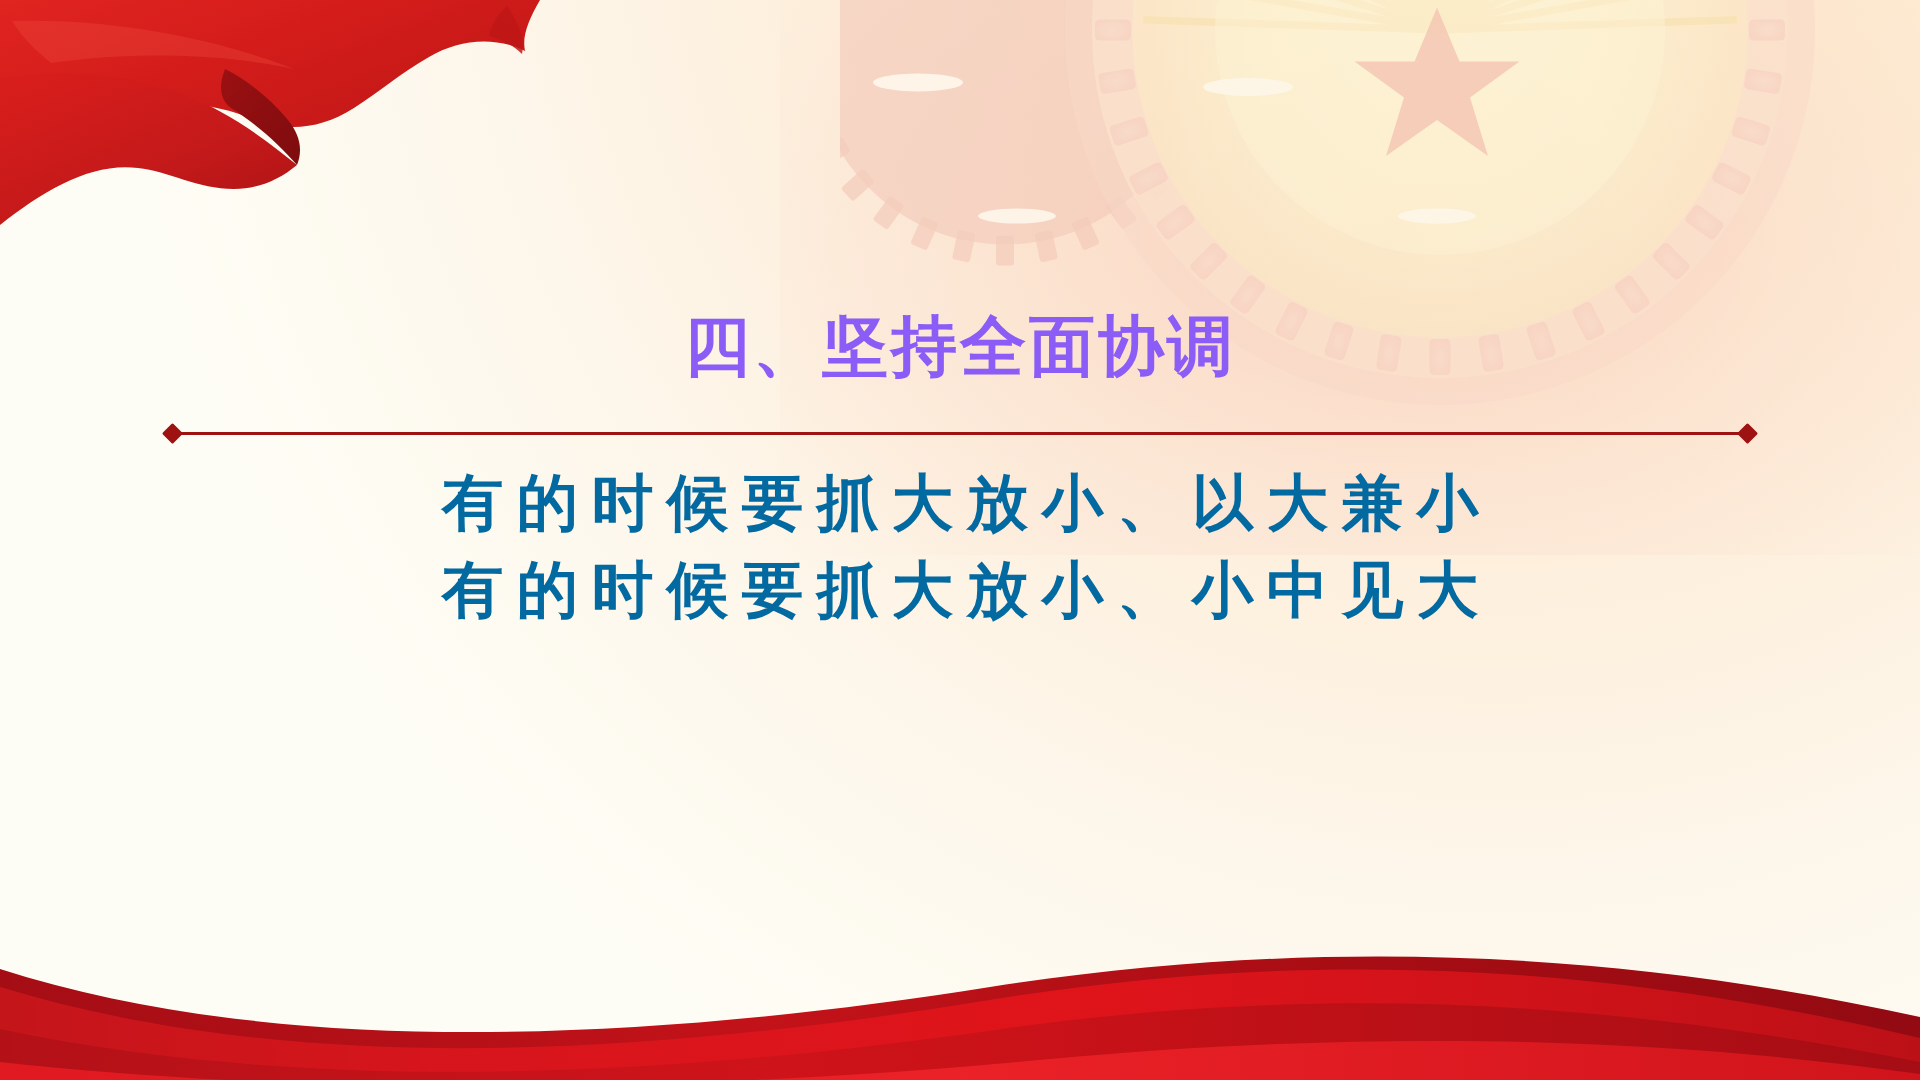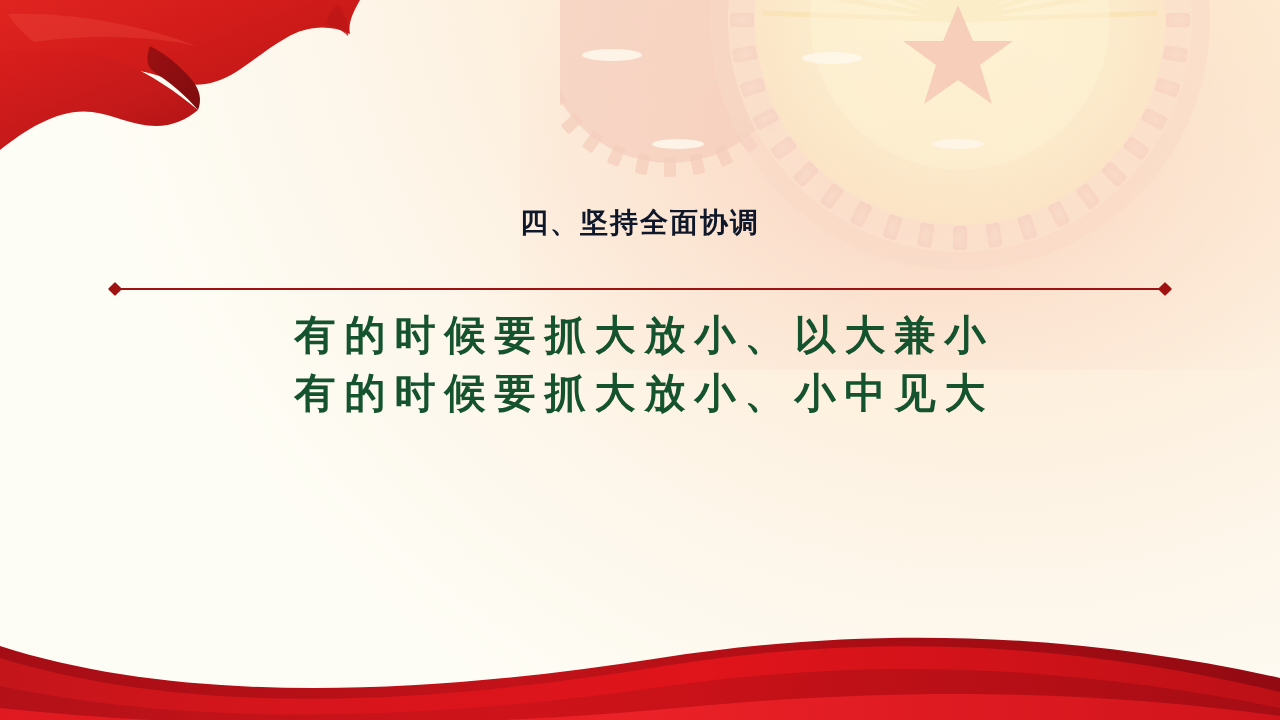--- a/index.html
+++ b/index.html
@@ -62,22 +62,22 @@
   
   .content {
     position: absolute;
     inset: 0;
   }
   .slide-title {
     position: absolute;
     left: 0; right: 0;
     top: 208px;
     text-align: center;
-    color: #0f172a;
-    font-size: 28px;
+    color: #8b5cf6;
+    font-size: 44px;
     font-weight: 700;
     letter-spacing: 2px;
     line-height: 1.1;
     white-space: nowrap;
   }
 
   .divider {
     position: absolute;
     left: 110px;
     right: 110px;
@@ -105,21 +105,21 @@
   .body-lines {
     position: absolute;
     left: 0; right: 0;
     top: 306px;
     text-align: center;
   }
   .body-line {
     font-family: "DejaVu Serif", "Liberation Serif", serif;
     font-size: 41px;
     font-weight: 600;
-    color: #14532d;
+    color: #0369a1;
     letter-spacing: 9px;
     line-height: 58px;
     white-space: nowrap;
     text-indent: 9px;
   }
 </style>
 </head>
 <body>
 
 <div id="slide">

